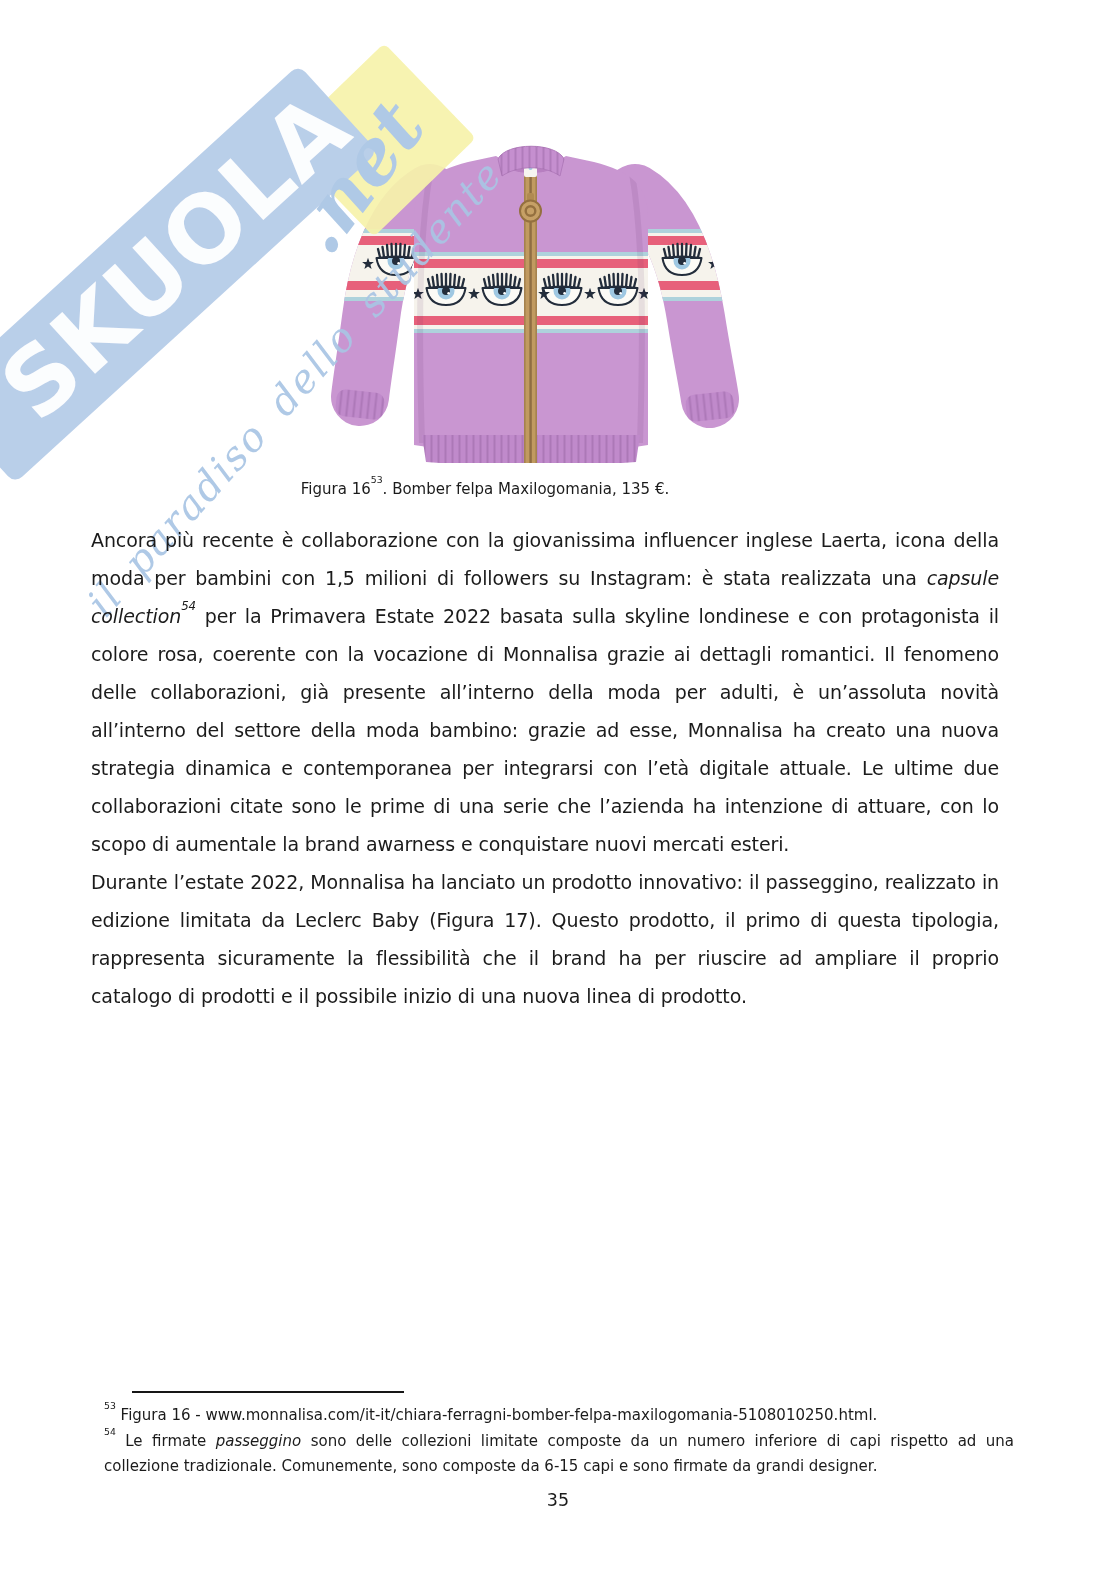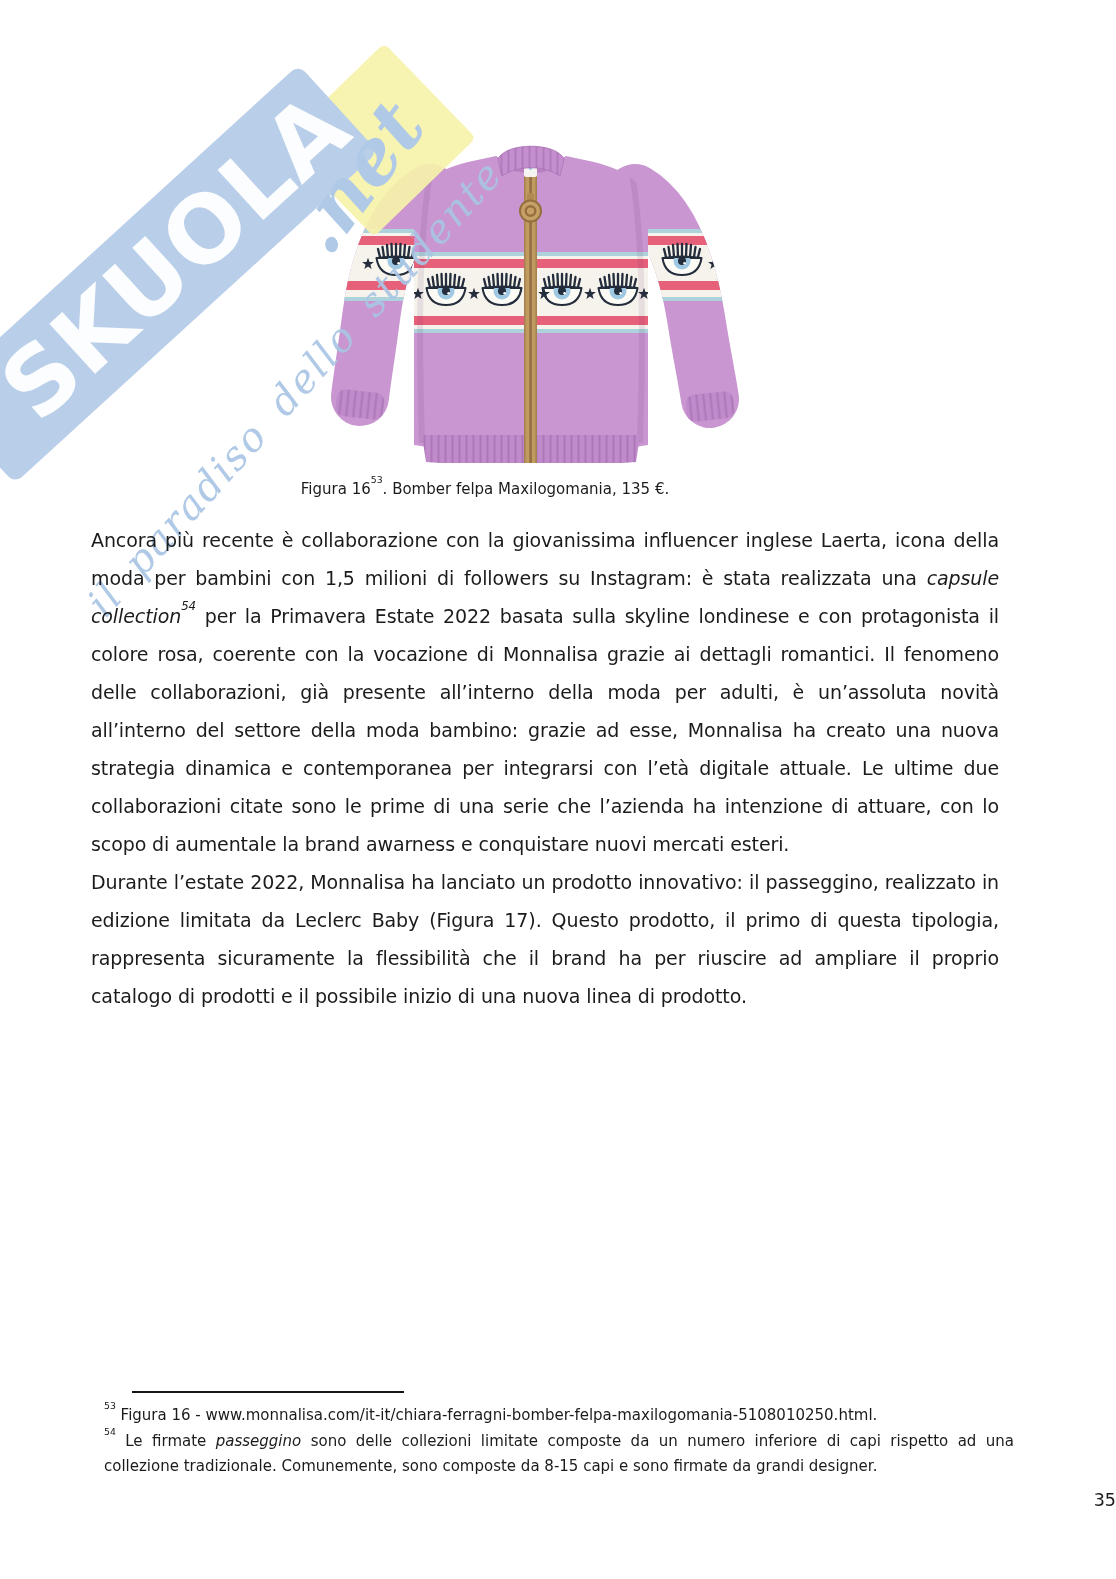--- a/index.html
+++ b/index.html
@@ -51,21 +51,21 @@
   .bodycopy p{margin:0;}
   sup.ref{font-size:.62em;position:relative;top:-.5em;line-height:0;}
   .it{font-style:italic;}
   .fn-sep{position:absolute;left:132px;top:1391px;width:272px;height:2px;background:#161616;}
   .footnotes{
     position:absolute;left:104px;top:1403px;width:910px;
     font-size:15px;line-height:25.5px;text-align:justify;
   }
   .footnotes p{margin:0;}
   .pagenum{
-    position:absolute;left:0;top:1490px;width:100%;text-align:right;font-size:17.5px;
+    position:absolute;left:0;top:1490px;width:100%;text-align:center;font-size:17.5px;
   }
 </style>
 </head>
 <body>
 
 <div class="page">
 
   <svg class="figure-svg" viewBox="0 0 420 350" aria-hidden="true">
     <defs>
       <clipPath id="eyeC">
@@ -205,19 +205,19 @@
 
     <div class="bodycopy">
       <p><span>Ancora più recente è collaborazione con la giovanissima influencer inglese Laerta, icona della moda per bambini con 1,5 milioni di followers su Instagram: è stata realizzata una </span><span class="it">capsule collection</span><sup class="ref it">54</sup><span> per la Primavera Estate 2022 basata sulla skyline londinese e con protagonista il colore rosa, coerente con la vocazione di Monnalisa grazie ai dettagli romantici. Il fenomeno delle collaborazioni, già presente all’interno della moda per adulti, è un’assoluta novità all’interno del settore della moda bambino: grazie ad esse, Monnalisa ha creato una nuova strategia dinamica e contemporanea per integrarsi con l’età digitale attuale. Le ultime due collaborazioni citate sono le prime di una serie che l’azienda ha intenzione di attuare, con lo scopo di aumentale la brand awarness e conquistare nuovi mercati esteri.</span></p>
       <p><span>Durante l’estate 2022, Monnalisa ha lanciato un prodotto innovativo: il passeggino, realizzato in edizione limitata da Leclerc Baby (Figura 17). Questo prodotto, il primo di questa tipologia, rappresenta sicuramente la flessibilità che il brand ha per riuscire ad ampliare il proprio catalogo di prodotti e il possibile inizio di una nuova linea di prodotto.</span></p>
     </div>
 
     <div class="fn-sep"></div>
 
     <div class="footnotes">
       <p><sup class="ref">53</sup><span> Figura 16 - www.monnalisa.com/it-it/chiara-ferragni-bomber-felpa-maxilogomania-5108010250.html.</span></p>
-      <p><sup class="ref">54</sup><span> Le firmate </span><span class="it">passeggino</span><span> sono delle collezioni limitate composte da un numero inferiore di capi rispetto ad una collezione tradizionale. Comunemente, sono composte da 8-15 capi e sono firmate da grandi designer.</span></p>
+      <p><sup class="ref">54</sup><span> Le firmate </span><span class="it">passeggino</span><span> sono delle collezioni limitate composte da un numero inferiore di capi rispetto ad una collezione tradizionale. Comunemente, sono composte da 6-15 capi e sono firmate da grandi designer.</span></p>
     </div>
 
     <div class="pagenum">35</div>
   </div>
 
 </div>
 
 </body></html>

